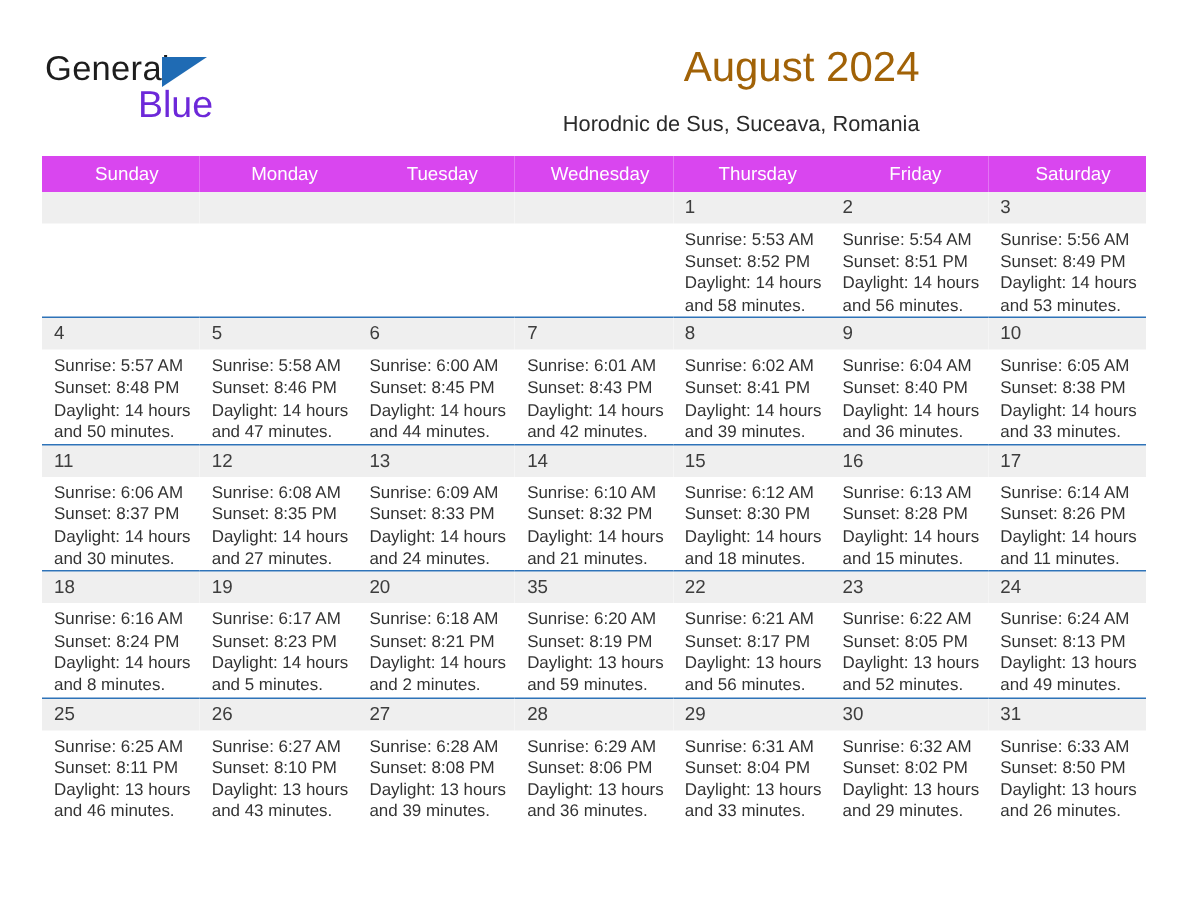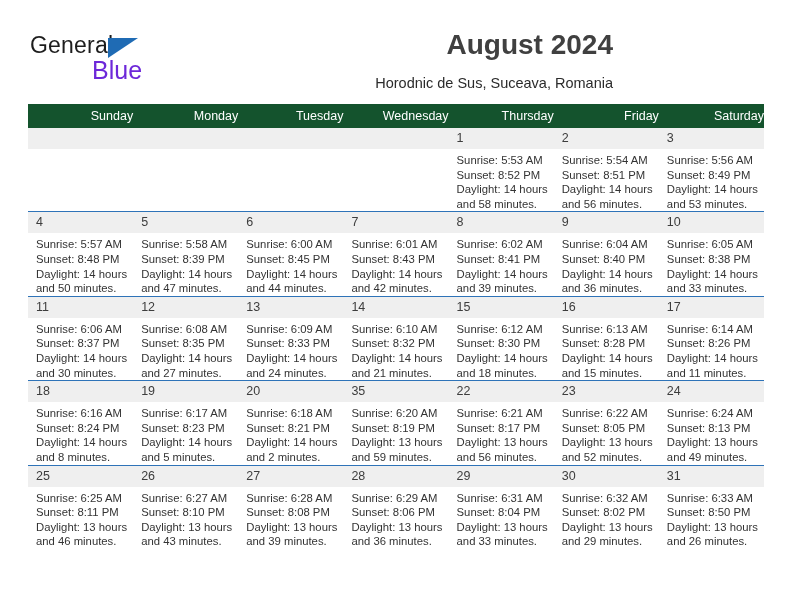--- a/index.html
+++ b/index.html
@@ -63,22 +63,22 @@
     font-family: "Liberation Sans", sans-serif;
   }
   .title-block {
     position: absolute;
     right: 0;
     top: 0;
     text-align: right;
   }
   .month-title {
     font-size: 28px;
-    font-weight: bold;
-    color: #404040;
+    font-weight: normal;
+    color: #a16207;
     line-height: 34px;
     white-space: nowrap;
   }
   .location {
     font-size: 14.5px;
     color: #2b2b2b;
     line-height: 22px;
     margin-top: 10px;
     white-space: nowrap;
   }
@@ -89,25 +89,25 @@
     left: 28px;
     top: 104px;
     width: 736px;
   }
   table.cal {
     border-collapse: collapse;
     table-layout: fixed;
     width: 736px;
   }
   table.cal th {
-    background: #14532d;
+    background: #d946ef;
     color: #ffffff;
     font-weight: normal;
     font-size: 12.5px;
-    text-align: right;
+    text-align: center;
     padding: 5px 0 5px 8px;
     height: 12px;
     border: none;
   }
   table.cal td {
     vertical-align: top;
     padding: 0;
     border: none;
     border-top: 1.5px solid #2e73b8;
     background: #ffffff;
@@ -216,21 +216,21 @@
                 <div>Sunrise: 5:57 AM</div>
                 <div>Sunset: 8:48 PM</div>
                 <div>Daylight: 14 hours</div>
                 <div>and 50 minutes.</div>
               </div>
             </td>
             <td>
               <div class="daynum">5</div>
               <div class="details">
                 <div>Sunrise: 5:58 AM</div>
-                <div>Sunset: 8:39 PM</div>
+                <div>Sunset: 8:46 PM</div>
                 <div>Daylight: 14 hours</div>
                 <div>and 47 minutes.</div>
               </div>
             </td>
             <td>
               <div class="daynum">6</div>
               <div class="details">
                 <div>Sunrise: 6:00 AM</div>
                 <div>Sunset: 8:45 PM</div>
                 <div>Daylight: 14 hours</div>

